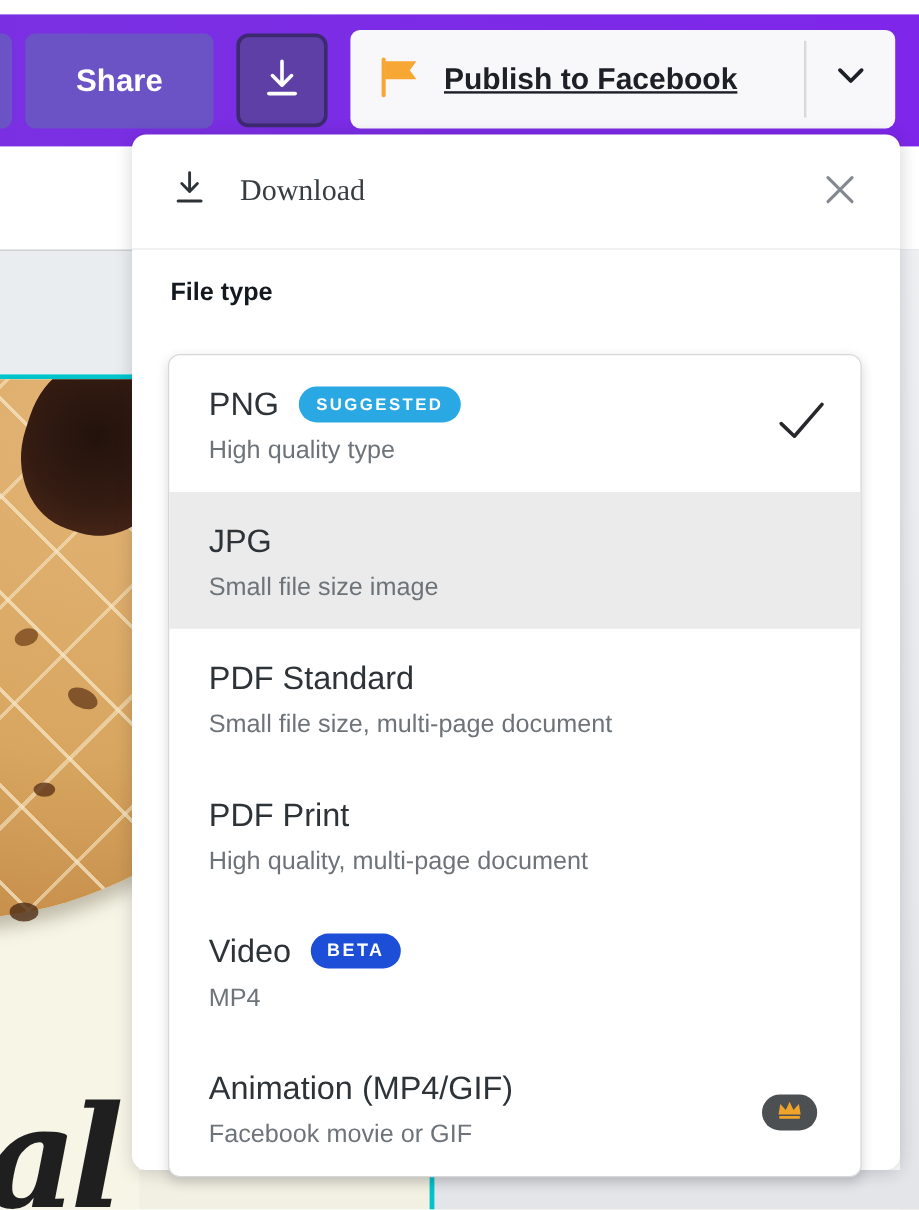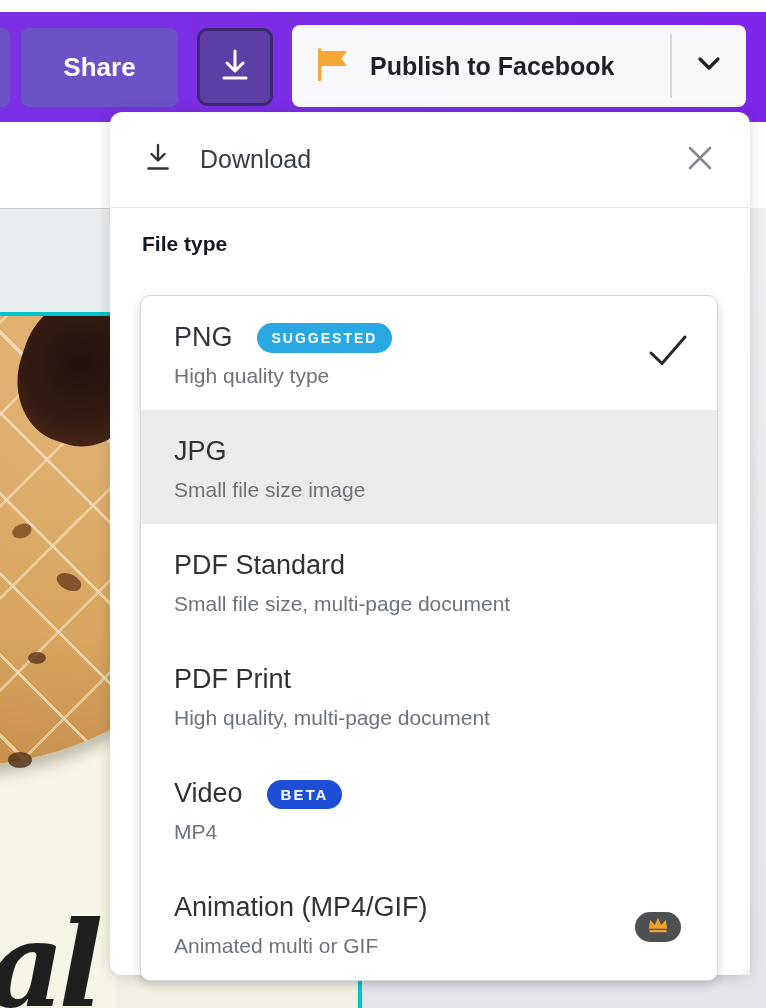--- a/index.html
+++ b/index.html
@@ -44,40 +44,40 @@
   .btn-stub{position:absolute;left:-26px;top:16px;width:36px;height:79px;border-radius:8px;background:#6b53c6;}
   .btn-share{position:absolute;left:21px;top:16px;width:157px;height:79px;border-radius:8px;
              background:#6b53c6;color:#fff;font-size:26px;font-weight:600;
              display:flex;align-items:center;justify-content:center;cursor:pointer;}
   .btn-download-top{position:absolute;left:197px;top:16px;width:76px;height:78px;border-radius:10px;
              background:#5e3fa6;border:3px solid #3c2a70;box-sizing:border-box;
              display:flex;align-items:center;justify-content:center;cursor:pointer;}
   .btn-publish{position:absolute;left:292px;top:13px;width:454px;height:82px;border-radius:8px;
              background:#f8f7fa;display:flex;align-items:center;cursor:pointer;}
   .btn-publish .flag{margin-left:20px;flex:0 0 auto;}
-  .btn-publish .plabel{margin-left:18px;font-size:25px;font-weight:700;color:#1d2026;}
+  .btn-publish .plabel{margin-left:18px;font-size:25px;font-weight:700;color:#1d2026;text-decoration:underline;}
   .pub-divider{position:absolute;right:74px;top:9px;bottom:9px;width:2px;background:#d9d9db;}
   .pub-chevron{position:absolute;right:22px;top:50%;transform:translateY(-50%);}
 
   
   .panel{position:absolute;left:110px;top:112px;width:640px;height:863px;background:#fff;
          border-radius:12px;box-shadow:0 2px 14px rgba(30,30,40,.18);z-index:30;}
   .panel-header{position:relative;height:96px;border-bottom:1px solid #e7e8e9;
-         display:flex;align-items:center;padding:0 32px;box-sizing:border-box;}
+         display:flex;align-items:center;padding:0 32px;box-sizing:border-box;font-family:Liberation Serif, serif;}
   .panel-title{margin-left:26px;font-size:25px;color:#383d42;}
   .close-btn{position:absolute;right:34px;top:32px;width:32px;height:32px;cursor:pointer;
          display:flex;align-items:center;justify-content:center;}
   .file-type{margin:24px 0 0 32px;font-size:21px;font-weight:700;color:#14191f;}
 
   .listbox{position:absolute;left:30px;top:183px;width:578px;height:686px;background:#fff;
          border:1px solid #d5d7d9;border-radius:10px;box-sizing:border-box;overflow:hidden;
          box-shadow:0 4px 10px rgba(40,40,50,.18);display:flex;flex-direction:column;}
   .opt{position:relative;flex:1 1 0;padding:26px 0 0 33px;box-sizing:border-box;cursor:pointer;}
   .opt.highlighted{background:#ebebeb;}
-  .opt-top{display:flex;align-items:flex-end;gap:24px;}
+  .opt-top{display:flex;align-items:flex-start;gap:16px;}
   .opt-name{font-size:27px;color:#2e3338;}
   .opt-desc{margin-top:11px;font-size:21px;color:#6d7378;}
   .badge{display:inline-flex;align-items:center;border-radius:16px;color:#fff;font-weight:700;}
   .badge.suggested{background:#29a8e3;font-size:14px;letter-spacing:2px;padding:7px 15px;}
   .badge.beta{background:#1d4ed8;font-size:15px;letter-spacing:2px;padding:6px 14px;}
   .check{position:absolute;right:26px;top:34px;}
   .crown-pill{position:absolute;right:36px;top:46px;width:46px;height:30px;border-radius:15px;
          background:#4d5053;display:flex;align-items:center;justify-content:center;}
 </style>
 </head>
@@ -195,21 +195,21 @@
           <span class="opt-name">Video</span>
           <span class="badge beta">BETA</span>
         </div>
         <div class="opt-desc">MP4</div>
       </div>
 
       <div class="opt">
         <div class="opt-top">
           <span class="opt-name">Animation (MP4/GIF)</span>
         </div>
-        <div class="opt-desc">Animated multi or GIF</div>
+        <div class="opt-desc">Facebook movie or GIF</div>
         <span class="crown-pill">
           <span>
             <svg width="24" height="18" viewBox="0 0 26 19" fill="none">
               <path d="M3 13.5 L4.6 4 L9.5 9.5 L13 2 L16.5 9.5 L21.4 4 L23 13.5 Z" fill="#f0a32a"></path>
               <rect x="3.6" y="15" width="18.8" height="2.4" rx="1" fill="#f0a32a"></rect>
             </svg>
           </span>
         </span>
       </div>
 

